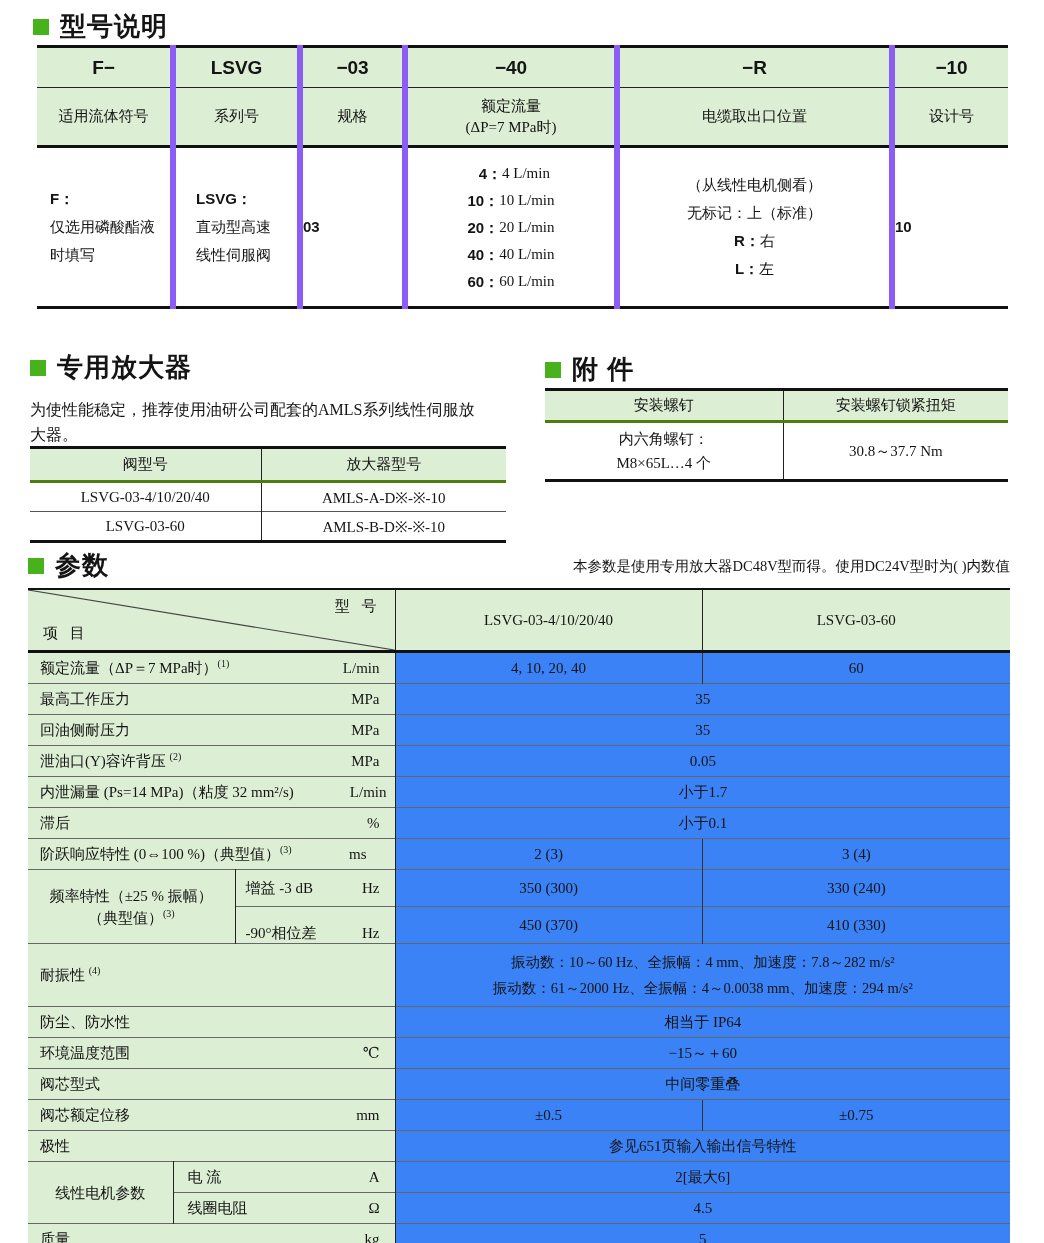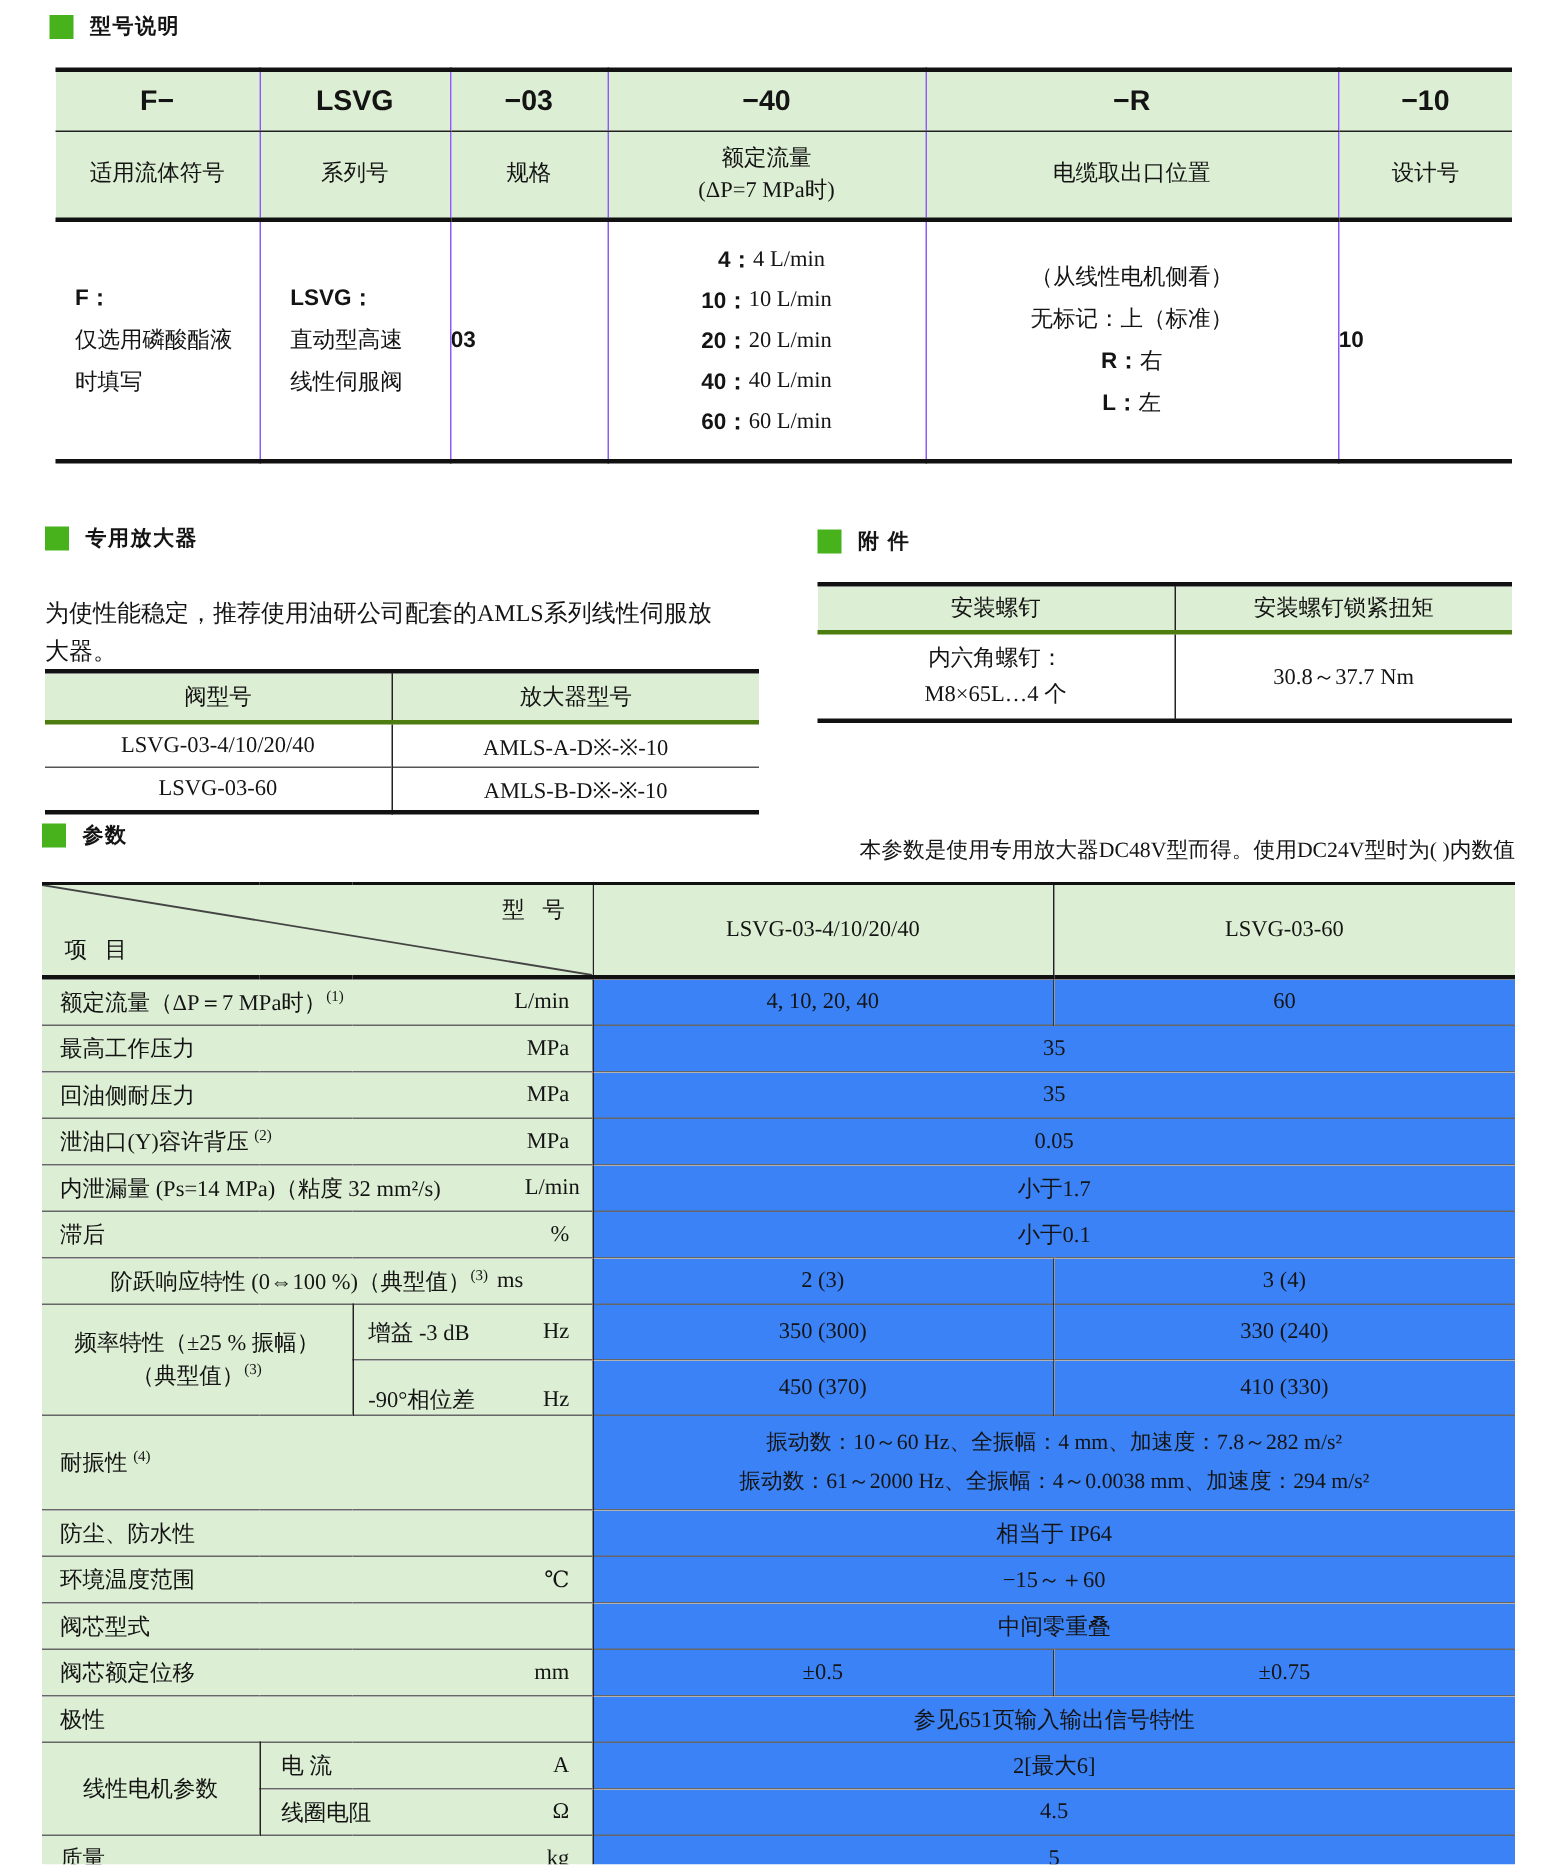--- a/index.html
+++ b/index.html
@@ -2,30 +2,30 @@
 <html><head>
 <meta charset="utf-8">
 <style>
   html,body{margin:0;padding:0;background:#ffffff;}
   #page{position:relative;width:1044px;height:1243px;background:#fff;overflow:hidden;
         font-family:"Liberation Serif","DejaVu Serif",serif;color:#141414;}
 
   
   .sec-title{position:absolute;display:flex;align-items:center;gap:11px;
              font-family:"Liberation Sans","DejaVu Sans",sans-serif;
-             font-weight:bold;font-size:14px;letter-spacing:1px;}
+             font-weight:bold;font-size:26px;letter-spacing:1px;}
   .green-sq{width:16px;height:16px;background:#47b21c;flex:0 0 auto;}
 
   table{border-collapse:collapse;table-layout:fixed;}
   td{padding:0;overflow:hidden;}
 
   
   #model-table{position:absolute;left:37px;top:45px;width:971px;
                border-top:3px solid #111;border-bottom:3px solid #111;}
-  #model-table td{border-left:1px solid #8b5cf6;}
+  #model-table td{border-left:6px solid #8b5cf6;}
   #model-table tr td:first-child{border-left:none;}
   .mt-codes td{background:#dceed3;height:39px;text-align:center;vertical-align:middle;
                font-family:"Liberation Sans","DejaVu Sans",sans-serif;font-weight:bold;font-size:19px;
                border-bottom:1px solid #222;}
   .mt-heads td{background:#dceed3;height:57px;text-align:center;vertical-align:middle;
                font-size:15px;line-height:1.35;border-bottom:3px solid #111;}
   .mt-body td{height:158px;vertical-align:middle;font-size:15px;background:#fff;}
   .cell-left{padding-left:13px;line-height:28px;}
   .code-sans{font-family:"Liberation Sans","DejaVu Sans",sans-serif;font-weight:bold;font-size:15px;}
   .cell-center{text-align:left;line-height:27px;}
@@ -295,21 +295,21 @@
             <div class="lab-flex">
         <span>滞后</span>
         <span class="u">%</span>
             </div>
           </td>
       <td colspan="2" class="val">小于0.1</td>
     </tr>
 
     <tr class="bd">
       <td colspan="3" class="lab h30">
-            <div class="lab-flex" style="padding-right:12px;justify-content:center;">
+            <div class="lab-flex" style="padding-right:28px;">
         <span><span>阶跃响应特性 (0⇔100 %)（典型值）</span><sup class="fn">(3)</sup></span>
         <span class="u">ms</span>
             </div>
           </td>
       <td class="val">2 (3)</td>
       <td class="val val2">3 (4)</td>
     </tr>
 
     <tr class="bd">
       <td colspan="2" rowspan="2" class="lab grp">

